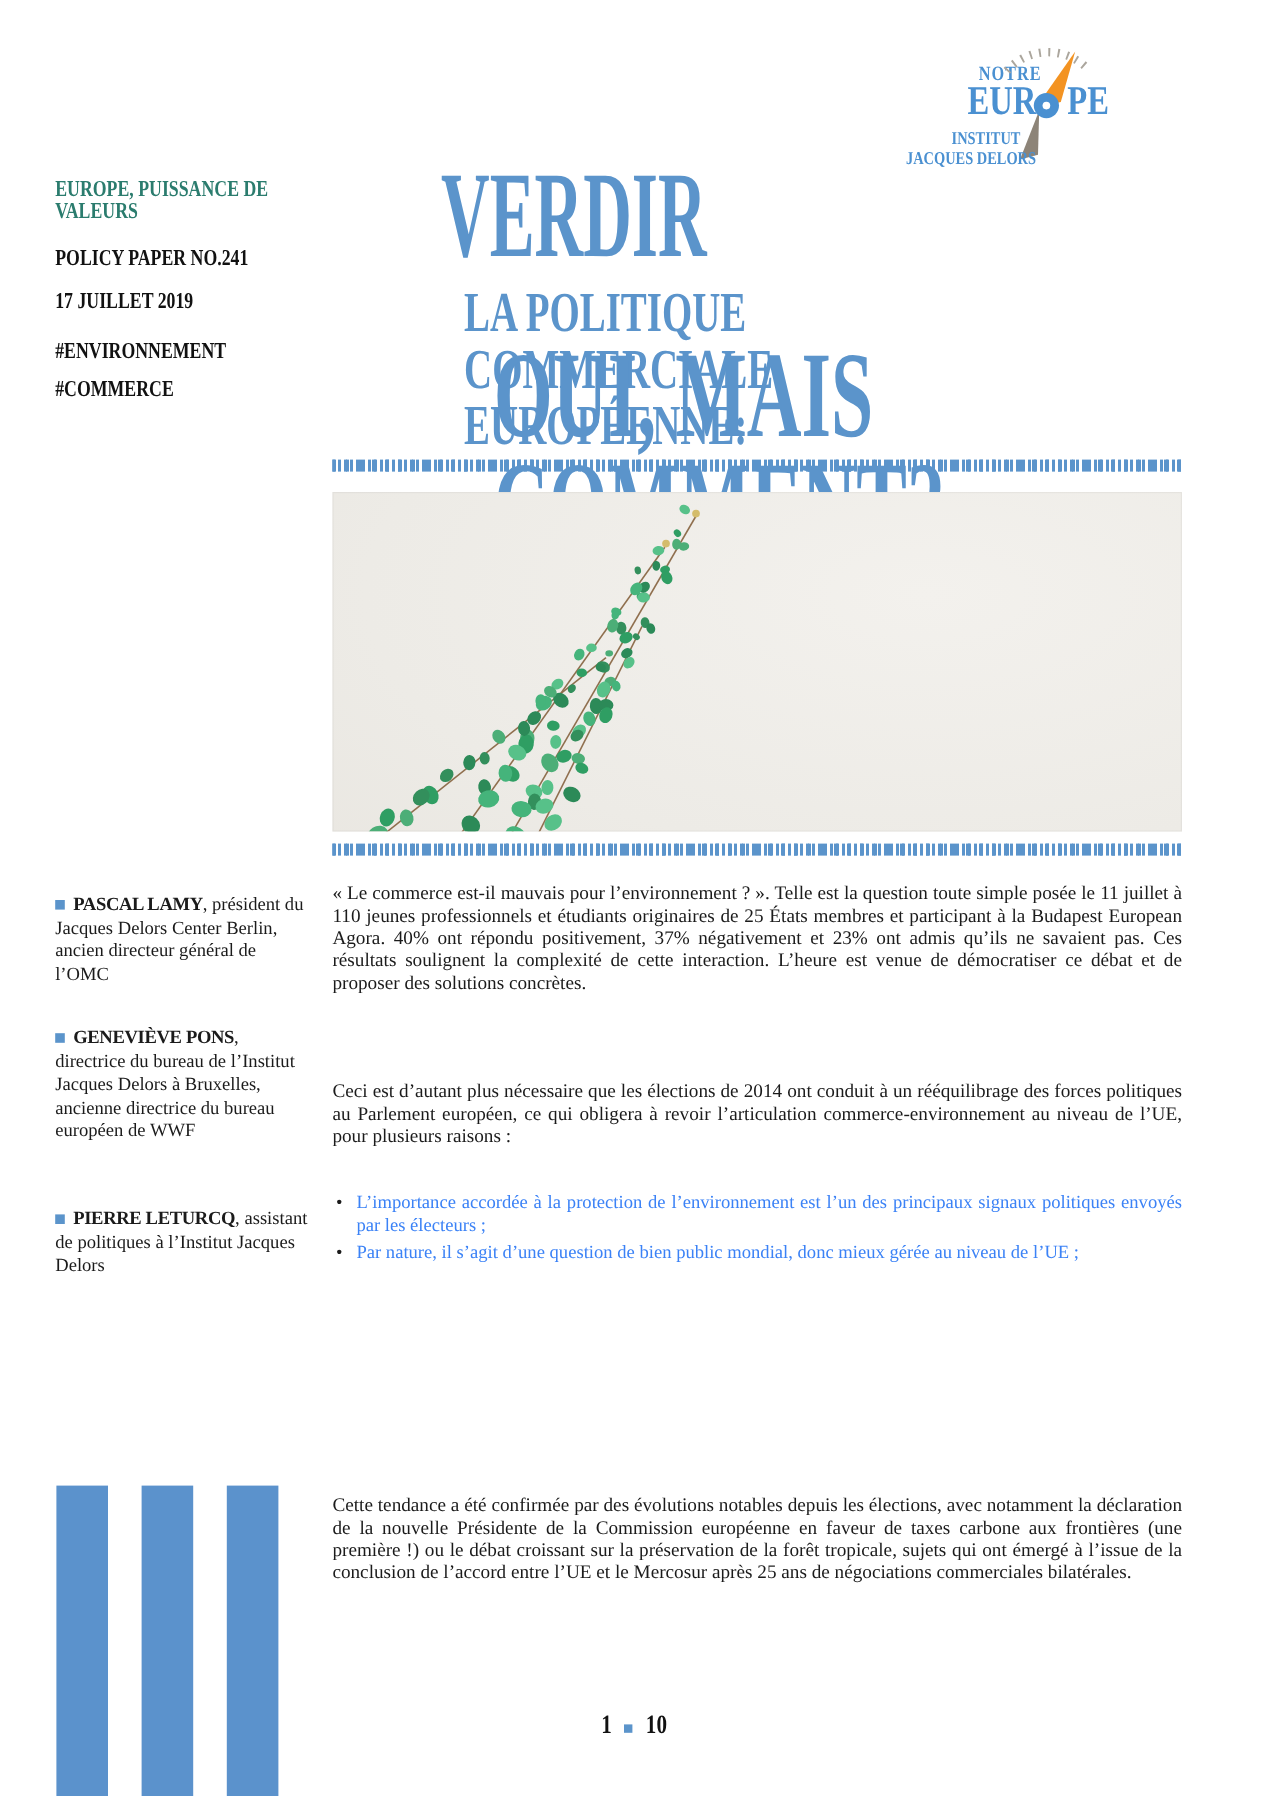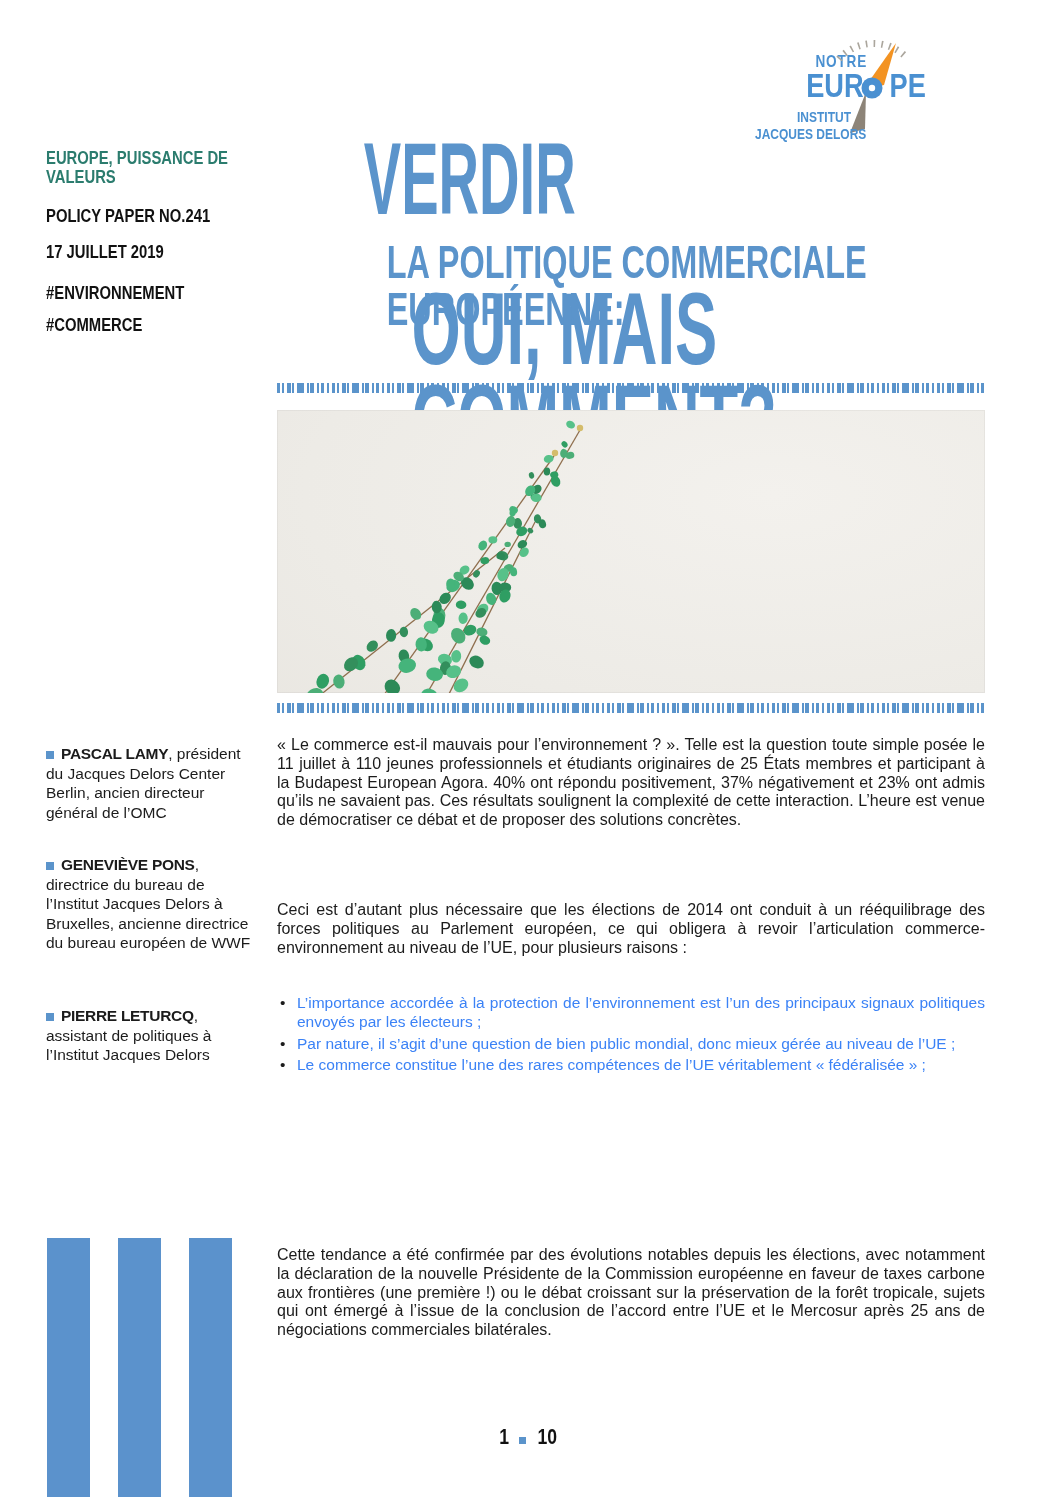--- a/index.html
+++ b/index.html
@@ -1,18 +1,18 @@
 <!DOCTYPE html>
 <html><head>
 <meta charset="utf-8">
 <style>
   html,body{margin:0;padding:0;background:#ffffff;}
   .page{
     position:relative;width:1058px;height:1497px;background:#ffffff;overflow:hidden;
-    font-family:Liberation Sans, sans-serif;color:#1b1b1b;
+    font-family:Liberation Serif, serif;color:#1b1b1b;
   }
   
   .logo{position:absolute;left:753px;top:36px;width:240px;height:102px;}
   .logo-notre{position:absolute;left:56px;top:16px;font-weight:bold;font-size:17px;
     color:#4a90d1;letter-spacing:1px;transform:scaleX(.8);}
   .logo-eur{position:absolute;left:46px;top:30px;font-weight:bold;font-size:34px;
     color:#4a90d1;transform:scaleX(.8);}
   .logo-pe{position:absolute;left:132px;top:30px;font-weight:bold;font-size:34px;
     color:#4a90d1;transform:scaleX(.8);}
   .logo svg{position:absolute;left:0;top:0;}
@@ -202,21 +202,20 @@
         </svg>
     </div>
 
     <div class="hatch hatch2"></div>
 
     <div class="body-block bp1">« Le commerce est-il mauvais pour l’environnement ? ». Telle est la question toute simple posée le 11 juillet à 110 jeunes professionnels et étudiants originaires de 25 États membres et participant à la Budapest European Agora. 40% ont répondu positivement, 37% négativement et 23% ont admis qu’ils ne savaient pas. Ces résultats soulignent la complexité de cette interaction. L’heure est venue de démocratiser ce débat et de proposer des solutions concrètes.</div>
     <div class="body-block bp2">Ceci est d’autant plus nécessaire que les élections de 2014 ont conduit à un rééquilibrage des forces politiques au Parlement européen, ce qui obligera à revoir l’articulation commerce-environnement au niveau de l’UE, pour plusieurs raisons :</div>
     <ul class="bullets">
       <li>L’importance accordée à la protection de l’environnement est l’un des principaux signaux politiques envoyés par les électeurs ;</li>
       <li>Par nature, il s’agit d’une question de bien public mondial, donc mieux gérée au niveau de l’UE ;</li>
-      <li>Le commerce constitue l’une des rares compétences de l’UE véritablement « fédéralisée » ;</li>
     </ul>
     <div class="body-block bp3">Cette tendance a été confirmée par des évolutions notables depuis les élections, avec notamment la déclaration de la nouvelle Présidente de la Commission européenne en faveur de taxes carbone aux frontières (une première !) ou le débat croissant sur la préservation de la forêt tropicale, sujets qui ont émergé à l’issue de la conclusion de l’accord entre l’UE et le Mercosur après 25 ans de négociations commerciales bilatérales.</div>
   </div>
 
   <div class="footer">
     <span class="pagenum">1</span>
     <span class="fsq"></span>
     <span class="pagenum">10</span>
   </div>
 

